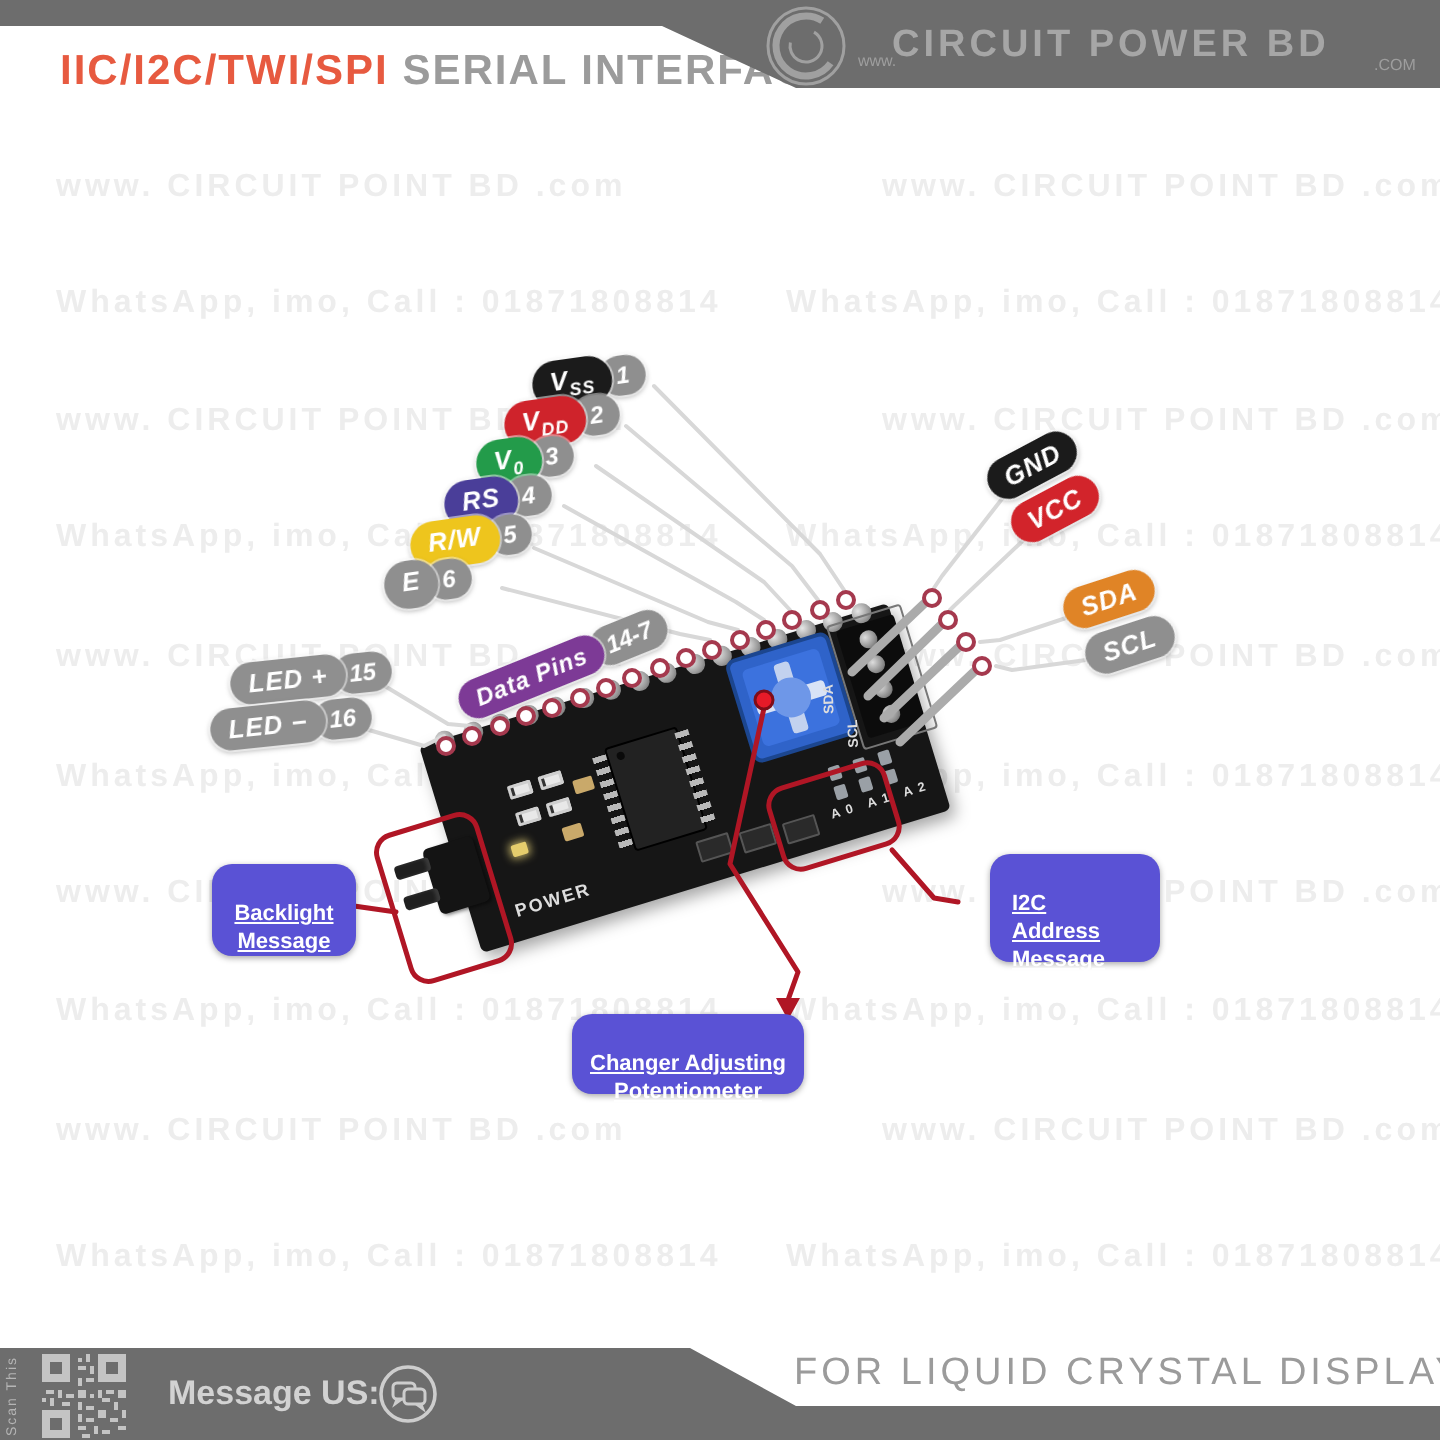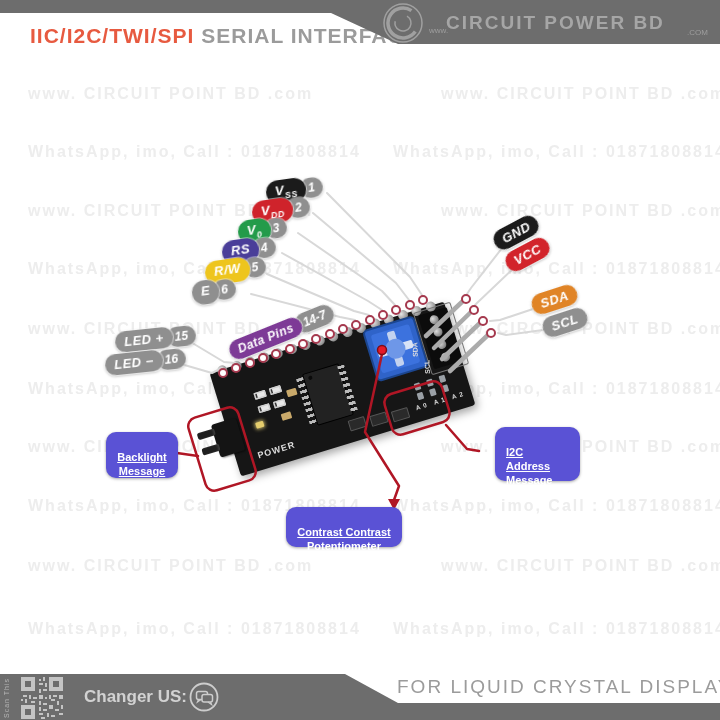--- a/index.html
+++ b/index.html
@@ -306,21 +306,21 @@
   <div class="callout" style="left: 106px; top: 432px; width: 72px; height: 46px; background: rgb(90, 82, 213);">
     <div>Backlight</div>
     <div>Message</div>
   </div>
   <div class="callout callout-left" style="left: 495px; top: 427px; width: 85px; height: 54px; background: rgb(90, 82, 213);">
     <div>I2C</div>
     <div>Address</div>
     <div>Message</div>
   </div>
   <div class="callout" style="left: 286px; top: 507px; width: 116px; height: 40px; background: rgb(90, 82, 213);">
-    <div>Contrast Contrast</div>
+    <div>Changer Adjusting</div>
     <div>Potentiometer</div>
   </div>
 
   <span class="tagline">FOR LIQUID CRYSTAL DISPLAY</span>
   <div class="bottom-band"></div>
   <span class="scan-vert">Scan This</span>
   <svg class="qr" width="42" height="42" viewBox="0 0 21 21" fill="#c4c4c4">
     <path d="M0,0h7v7h-7z M2,2v3h3v-3z" fill-rule="evenodd"></path>
     <path d="M14,0h7v7h-7z M16,2v3h3v-3z" fill-rule="evenodd"></path>
     <path d="M0,14h7v7h-7z M2,16v3h3v-3z" fill-rule="evenodd"></path>
@@ -349,21 +349,21 @@
     <rect x="20" y="14" width="1" height="2"></rect>
       <rect x="9" y="15" width="1" height="2"></rect>
     <rect x="11" y="16" width="2" height="1"></rect>
       <rect x="17" y="16" width="2" height="1"></rect>
     <rect x="9" y="18" width="2" height="1"></rect>
       <rect x="13" y="18" width="1" height="2"></rect>
     <rect x="15" y="19" width="2" height="1"></rect>
       <rect x="19" y="18" width="2" height="1"></rect>
     <rect x="10" y="20" width="2" height="1"></rect>
   </svg>
-  <span class="footer-text" style="left:84px;top:687px">Changer US:</span>
+  <span class="footer-text" style="left:84px;top:687px">Message US:</span>
   <svg class="chat-icon" width="32" height="32" viewBox="0 0 32 32">
     <circle cx="16" cy="16" r="13.5" fill="none" stroke="#cdcdcd" stroke-width="1.8"></circle>
     <rect x="8.5" y="10.5" width="11" height="8" rx="2" fill="none" stroke="#cdcdcd" stroke-width="1.5"></rect>
     <path d="M10.5,18.5 L9.5,21 L13,18.5" fill="none" stroke="#cdcdcd" stroke-width="1.3"></path>
     <rect x="14" y="13.5" width="10.5" height="7.5" rx="2" fill="#6d6d6d" stroke="#cdcdcd" stroke-width="1.5"></rect>
     <path d="M22.5,21 L23.5,23.5 L20,21" fill="none" stroke="#cdcdcd" stroke-width="1.3"></path>
   </svg>
 
 </div>
 

